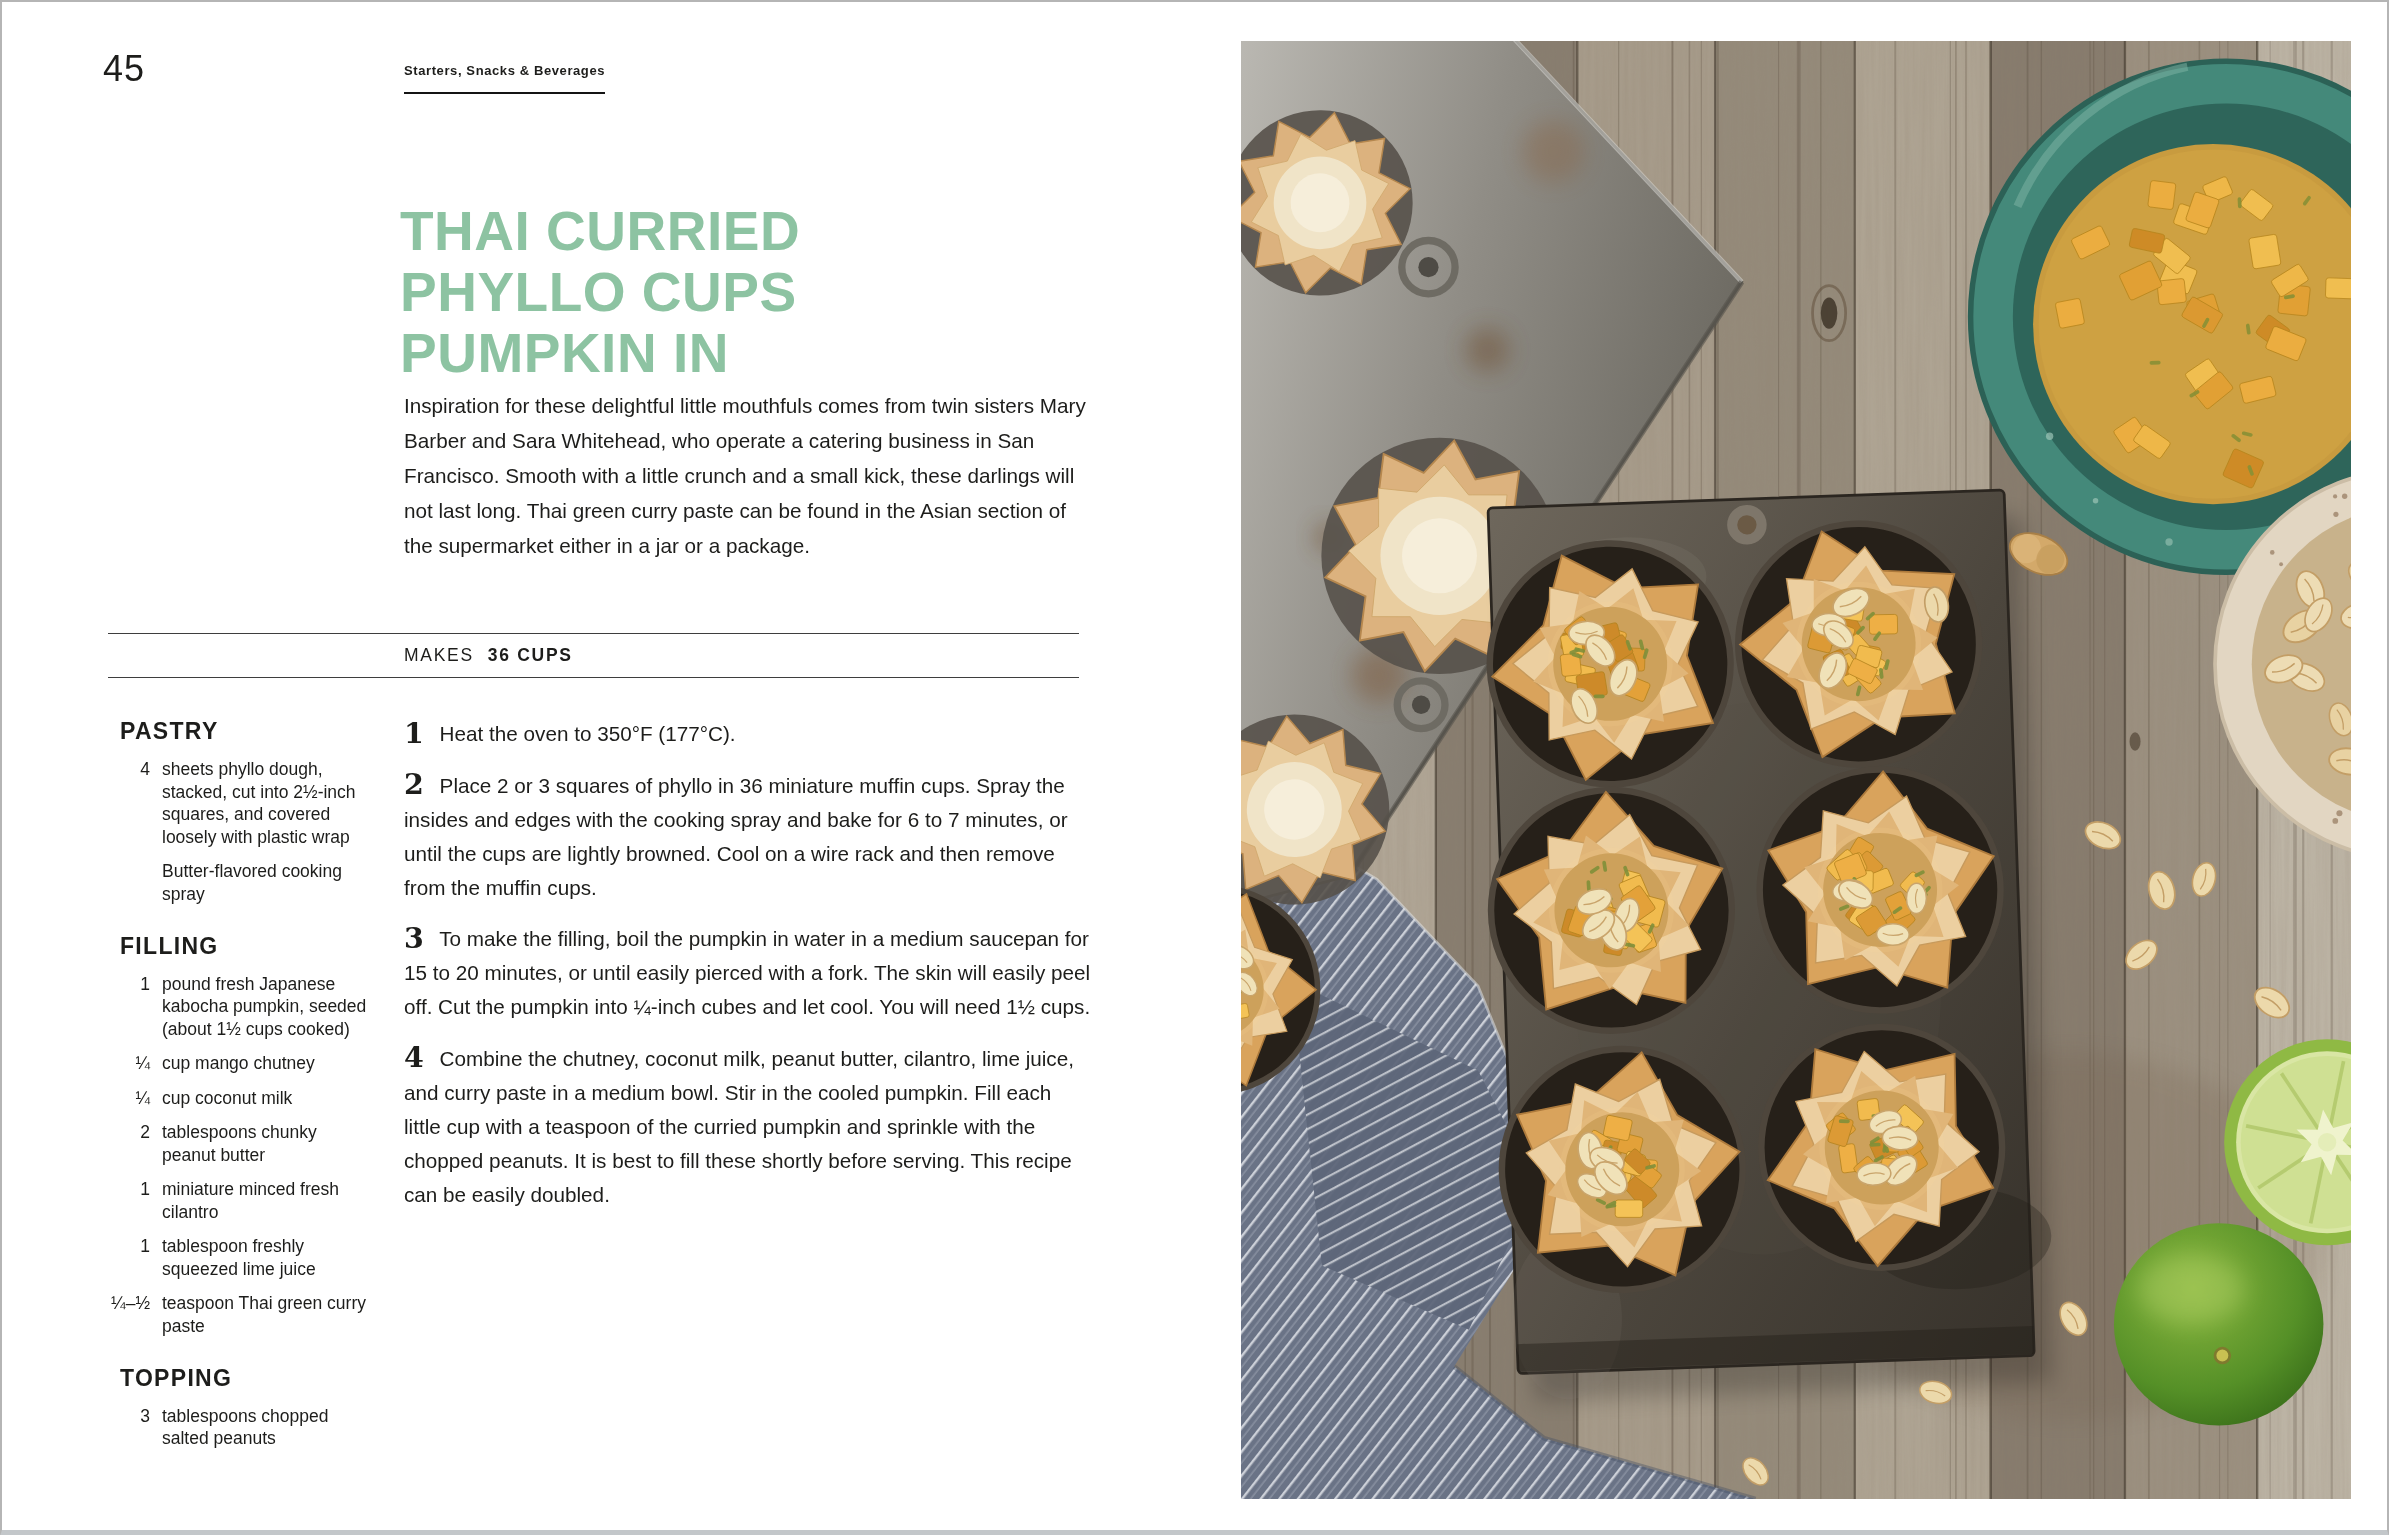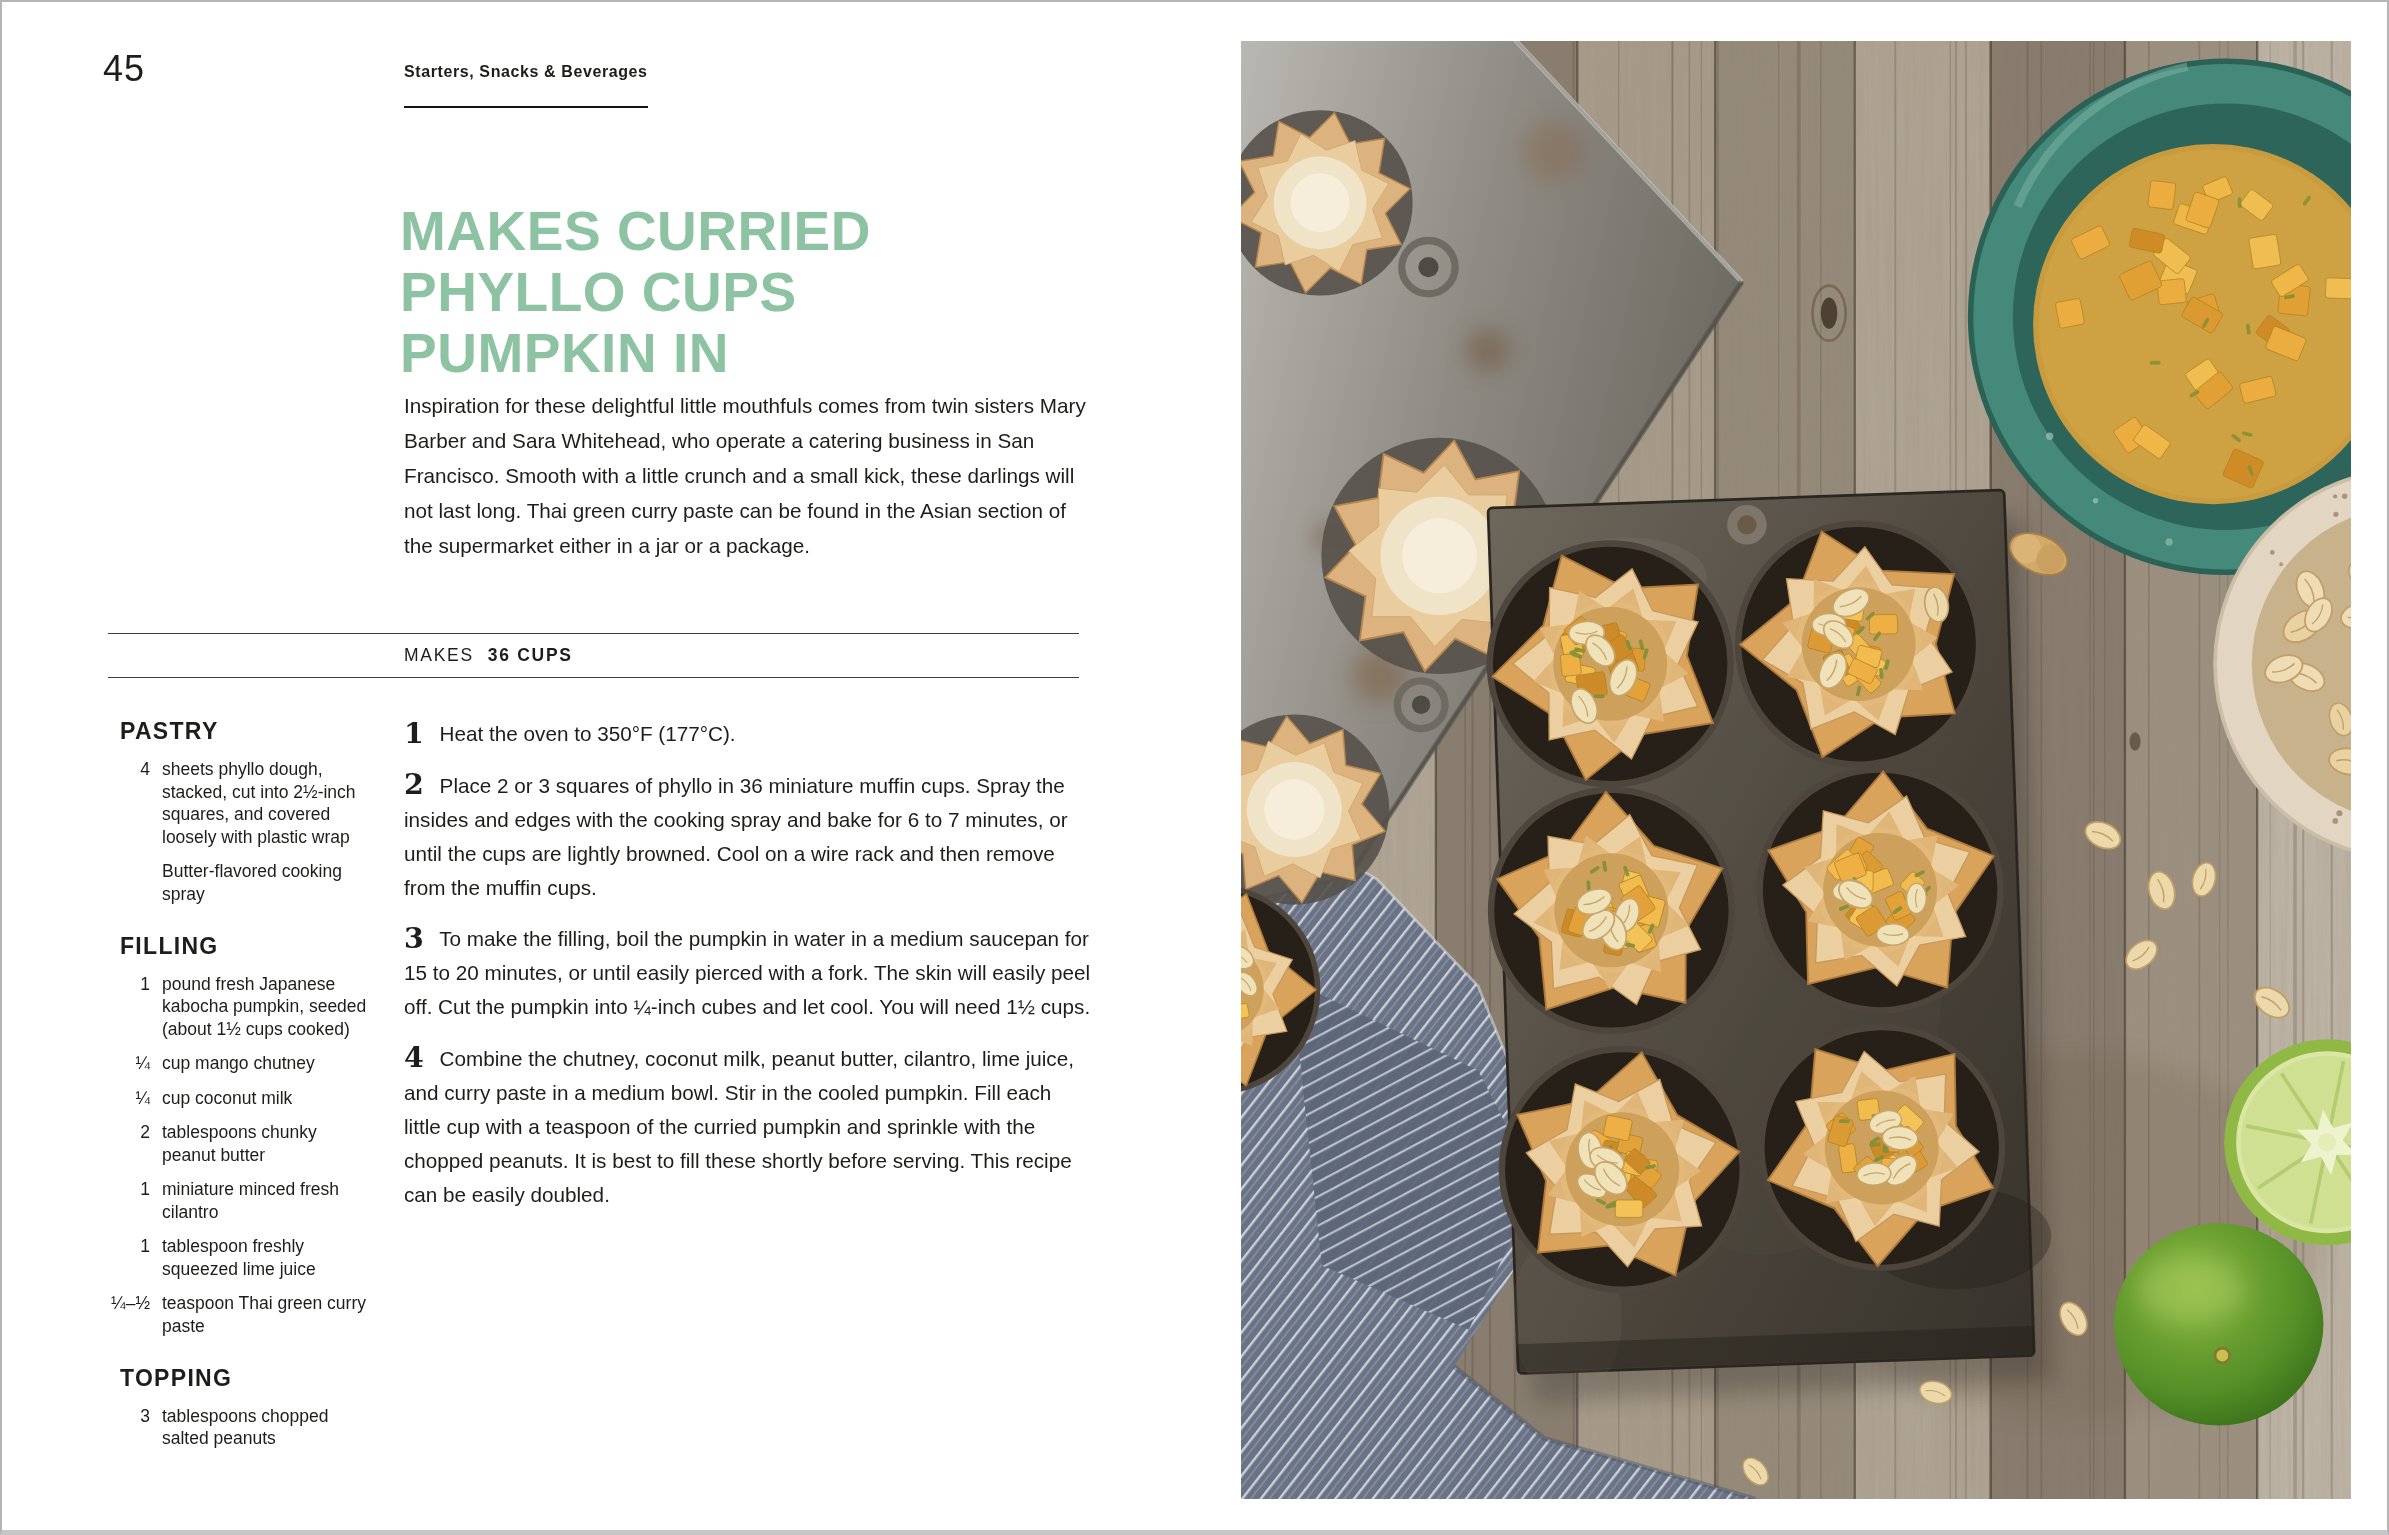--- a/index.html
+++ b/index.html
@@ -1,21 +1,21 @@
 <!DOCTYPE html>
 <html style="font-size:14.7px"><head>
 <meta charset="utf-8">
 <style>
   html,body{margin:0;padding:0;background:#e9e9e9;}
   #canvas{position:relative;width:2389px;height:1536px;background:#ffffff;
     border:2.8px solid #b5b5b5;border-bottom:6.4px solid #c3c7ca;box-sizing:border-box;
     font-family:"Liberation Sans",sans-serif;color:#1d1d1b;overflow:hidden;}
   .page-number{position:absolute;left:101px;top:46px;font-size:36px;letter-spacing:0.9px;}
-  .running-head{position:absolute;left:402px;top:61px;font-size:16px;font-weight:700;
-    letter-spacing:0.6px;margin:0;padding-bottom:25px;border-bottom:2.8px solid #141414;}
+  .running-head{position:absolute;left:402px;top:61px;font-size:13px;font-weight:700;
+    letter-spacing:0.6px;margin:0;padding-bottom:14px;border-bottom:2.8px solid #141414;}
   .title{position:absolute;left:398px;top:162px;font-size:55px;line-height:61px;
     font-weight:700;letter-spacing:0.5px;}
   .title span{display:block;}
   .intro{position:absolute;left:402px;top:386px;width:687px;font-size:20.7px;line-height:35px;margin:0;}
   .yield{position:absolute;left:106px;top:631px;width:971px;height:45px;box-sizing:border-box;
     border-top:1.8px solid #3e3e3e;border-bottom:1.8px solid #3e3e3e;display:flex;align-items:center;
     padding-left:296px;font-size:17.5px;letter-spacing:1.7px;}
   .yield .yv{font-weight:700;margin-left:14px;}
   .ingredients{position:absolute;left:106px;top:716px;width:268px;}
   .ing-sec{margin:0 0 27.6px 0;}
@@ -31,21 +31,21 @@
   .photo svg{display:block;width:100%;height:100%;}
 </style>
 </head>
 <body>
 
 <div id="canvas">
   <div class="page-number">45</div>
   <h2 class="running-head">Starters, Snacks &amp; Beverages</h2>
 
   <h1 class="title" style="color: rgb(141, 195, 162);">
-    <span>MAKES CURRIED</span>
+    <span>THAI CURRIED</span>
     <span>PHYLLO CUPS</span>
     <span>PUMPKIN IN</span>
   </h1>
 
   <p class="intro">Inspiration for these delightful little mouthfuls comes from twin sisters Mary Barber and Sara Whitehead, who operate a catering business in San Francisco. Smooth with a little crunch and a small kick, these darlings will not last long. Thai green curry paste can be found in the Asian section of the supermarket either in a jar or a package.</p>
 
   <div class="yield">
     <span>MAKES</span>
     <span class="yv">36 CUPS</span>
   </div>

